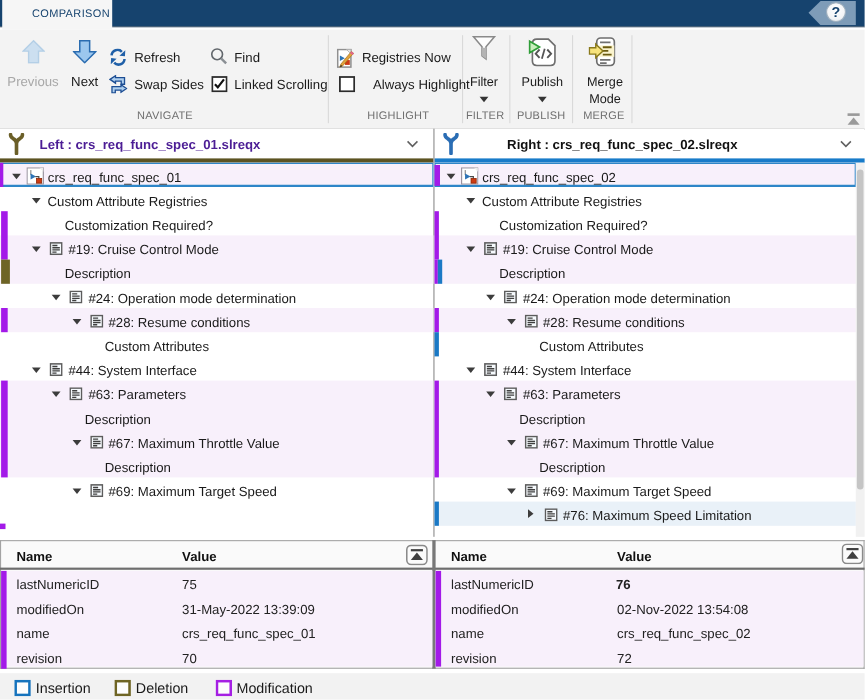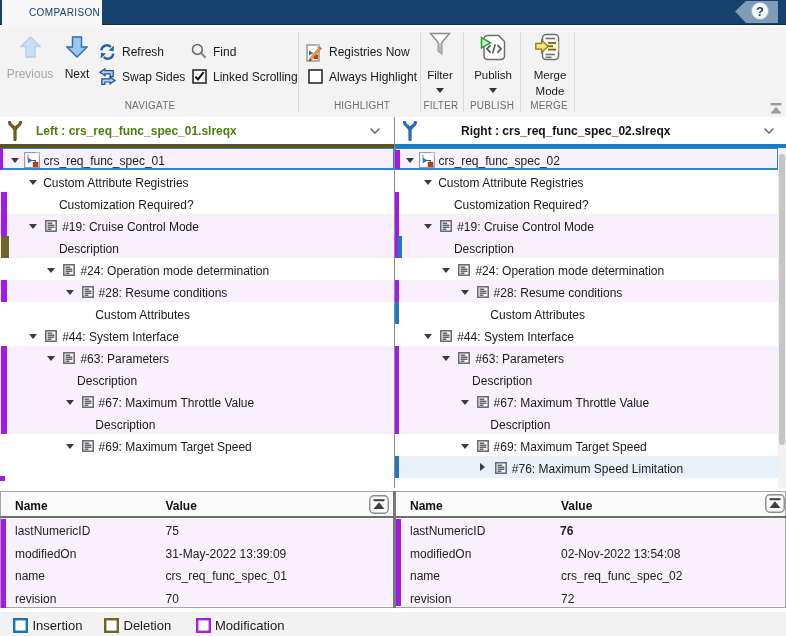--- a/index.html
+++ b/index.html
@@ -72,21 +72,21 @@
     <polygon points="3,6.5 7.5,9 3,11.5" fill="#2e74b5"></polygon>
     <rect x="7.6" y="10.6" width="4.4" height="4.4" fill="#cc3a14"></rect>
     <polygon points="3,17 5.4,16 13.4,6.6 15.6,4.6 13.4,2.8 11.6,5 3.8,14.4" fill="#e2a23c" stroke="#a87722" stroke-width="0.7"></polygon>
     <polygon points="13.5,2.6 15.8,4.6 14.4,6 12.2,4.1" fill="#e06690"></polygon>
     <polygon points="3,17 5.2,16.2 4,14.8" fill="#222"></polygon>
   </svg>
 <div class="txt" style="left:329px;top:46px;">Registries Now</div>
 <svg class="ab" style="left:308px;top:69px" width="15" height="15" viewBox="0 0 15 15">
     <rect x="1" y="1" width="13" height="13" fill="#fff" stroke="#2b2b2b" stroke-width="1.6"></rect>
   </svg>
-<div class="txt" style="left:329px;top:71px;">Always Highlight</div>
+<div class="txt" style="left:339px;top:71px;">Always Highlight</div>
 <svg class="ab" style="left:429px;top:32px" width="22" height="24" viewBox="0 0 22 24">
     <polygon points="1.5,1.5 20.5,1.5 12.8,10.5 12.8,21.5 9.2,18.8 9.2,10.5" fill="#fdfdfd" stroke="#8a8a8a" stroke-width="1.4"></polygon>
     <polygon points="9.2,11.5 12.8,11.5 12.8,21.5 9.2,18.8" fill="#b4b4b4"></polygon>
   </svg>
 <div class="txt" style="left:440px;top:69.5px;font-size:11.5px;transform:translateX(-50%);">Filter</div>
 <div class="tdn" style="left:435.5px;top:88px;border-top-color:#333;"></div>
 <svg class="ab" style="left:480px;top:34px" width="26" height="27" viewBox="0 0 26 27">
     <path d="M8 1.5 L18.5 1.5 L24.5 7.5 L24.5 21.5 Q24.5 25.5 20.5 25.5 L8 25.5 Q4 25.5 4 21.5 L4 5.5 Q4 1.5 8 1.5 Z" fill="#fff" stroke="#6e6e6e" stroke-width="1.5"></path>
     <path d="M10.5 11 L7 14.8 L10.5 18.6" fill="none" stroke="#555" stroke-width="1.7"></path>
     <path d="M17.5 11 L21 14.8 L17.5 18.6" fill="none" stroke="#555" stroke-width="1.7"></path>
@@ -112,21 +112,21 @@
     <rect x="1.5" y="1" width="11" height="2.4" fill="#9a9a9a"></rect>
     <polygon points="7,4.8 12.5,11.5 1.5,11.5" fill="#9a9a9a"></polygon>
   </svg>
 <div class="ab" style="left:0px;top:117px;width:786px;height:27px;background:#fff;"></div>
 <svg class="ab" style="left:6px;top:121px" width="18" height="20" viewBox="0 0 18 20">
     <path d="M9 18.5 L9 9.5 M9 9.5 Q9 6.8 6 5 Q3.6 3.4 3.6 1.4 M9 9.5 Q9 6.8 12 5 Q14.4 3.4 14.4 1.4" fill="none" stroke="#6b5f28" stroke-width="3.3" stroke-linecap="round"></path>
   </svg>
 <svg class="ab" style="left:401px;top:121px" width="18" height="20" viewBox="0 0 18 20">
     <path d="M9 18.5 L9 9.5 M9 9.5 Q9 6.8 6 5 Q3.6 3.4 3.6 1.4 M9 9.5 Q9 6.8 12 5 Q14.4 3.4 14.4 1.4" fill="none" stroke="#2a6db4" stroke-width="3.3" stroke-linecap="round"></path>
   </svg>
-<div class="txt" style="left:36px;top:125px;font-weight:bold;font-size:12px;color:#4d7c0f;">Left : crs_req_func_spec_01.slreqx</div>
+<div class="txt" style="left:36px;top:125px;font-weight:bold;font-size:12px;color:#4c1d95;">Left : crs_req_func_spec_01.slreqx</div>
 <div class="txt" style="left:431px;top:125px;font-weight:bold;font-size:12px;color:#111;padding-left:30px;">Right : crs_req_func_spec_02.slreqx</div>
 <svg class="ab" style="left:369px;top:127px" width="12" height="8" viewBox="0 0 12 8">
     <path d="M1.5 1.5 L6 6 L10.5 1.5" fill="none" stroke="#5f5f5f" stroke-width="1.4"></path>
   </svg>
 <svg class="ab" style="left:763px;top:127px" width="12" height="8" viewBox="0 0 12 8">
     <path d="M1.5 1.5 L6 6 L10.5 1.5" fill="none" stroke="#5f5f5f" stroke-width="1.4"></path>
   </svg>
 <div class="ab" style="left:0px;top:144px;width:394px;height:3.5px;background:#5c5322;"></div>
 <div class="ab" style="left:395px;top:144px;width:391px;height:3.5px;background:#187bc9;"></div>
 <div class="ab" style="left:0px;top:147.5px;width:394px;height:340.5px;background:#fff;"></div>

